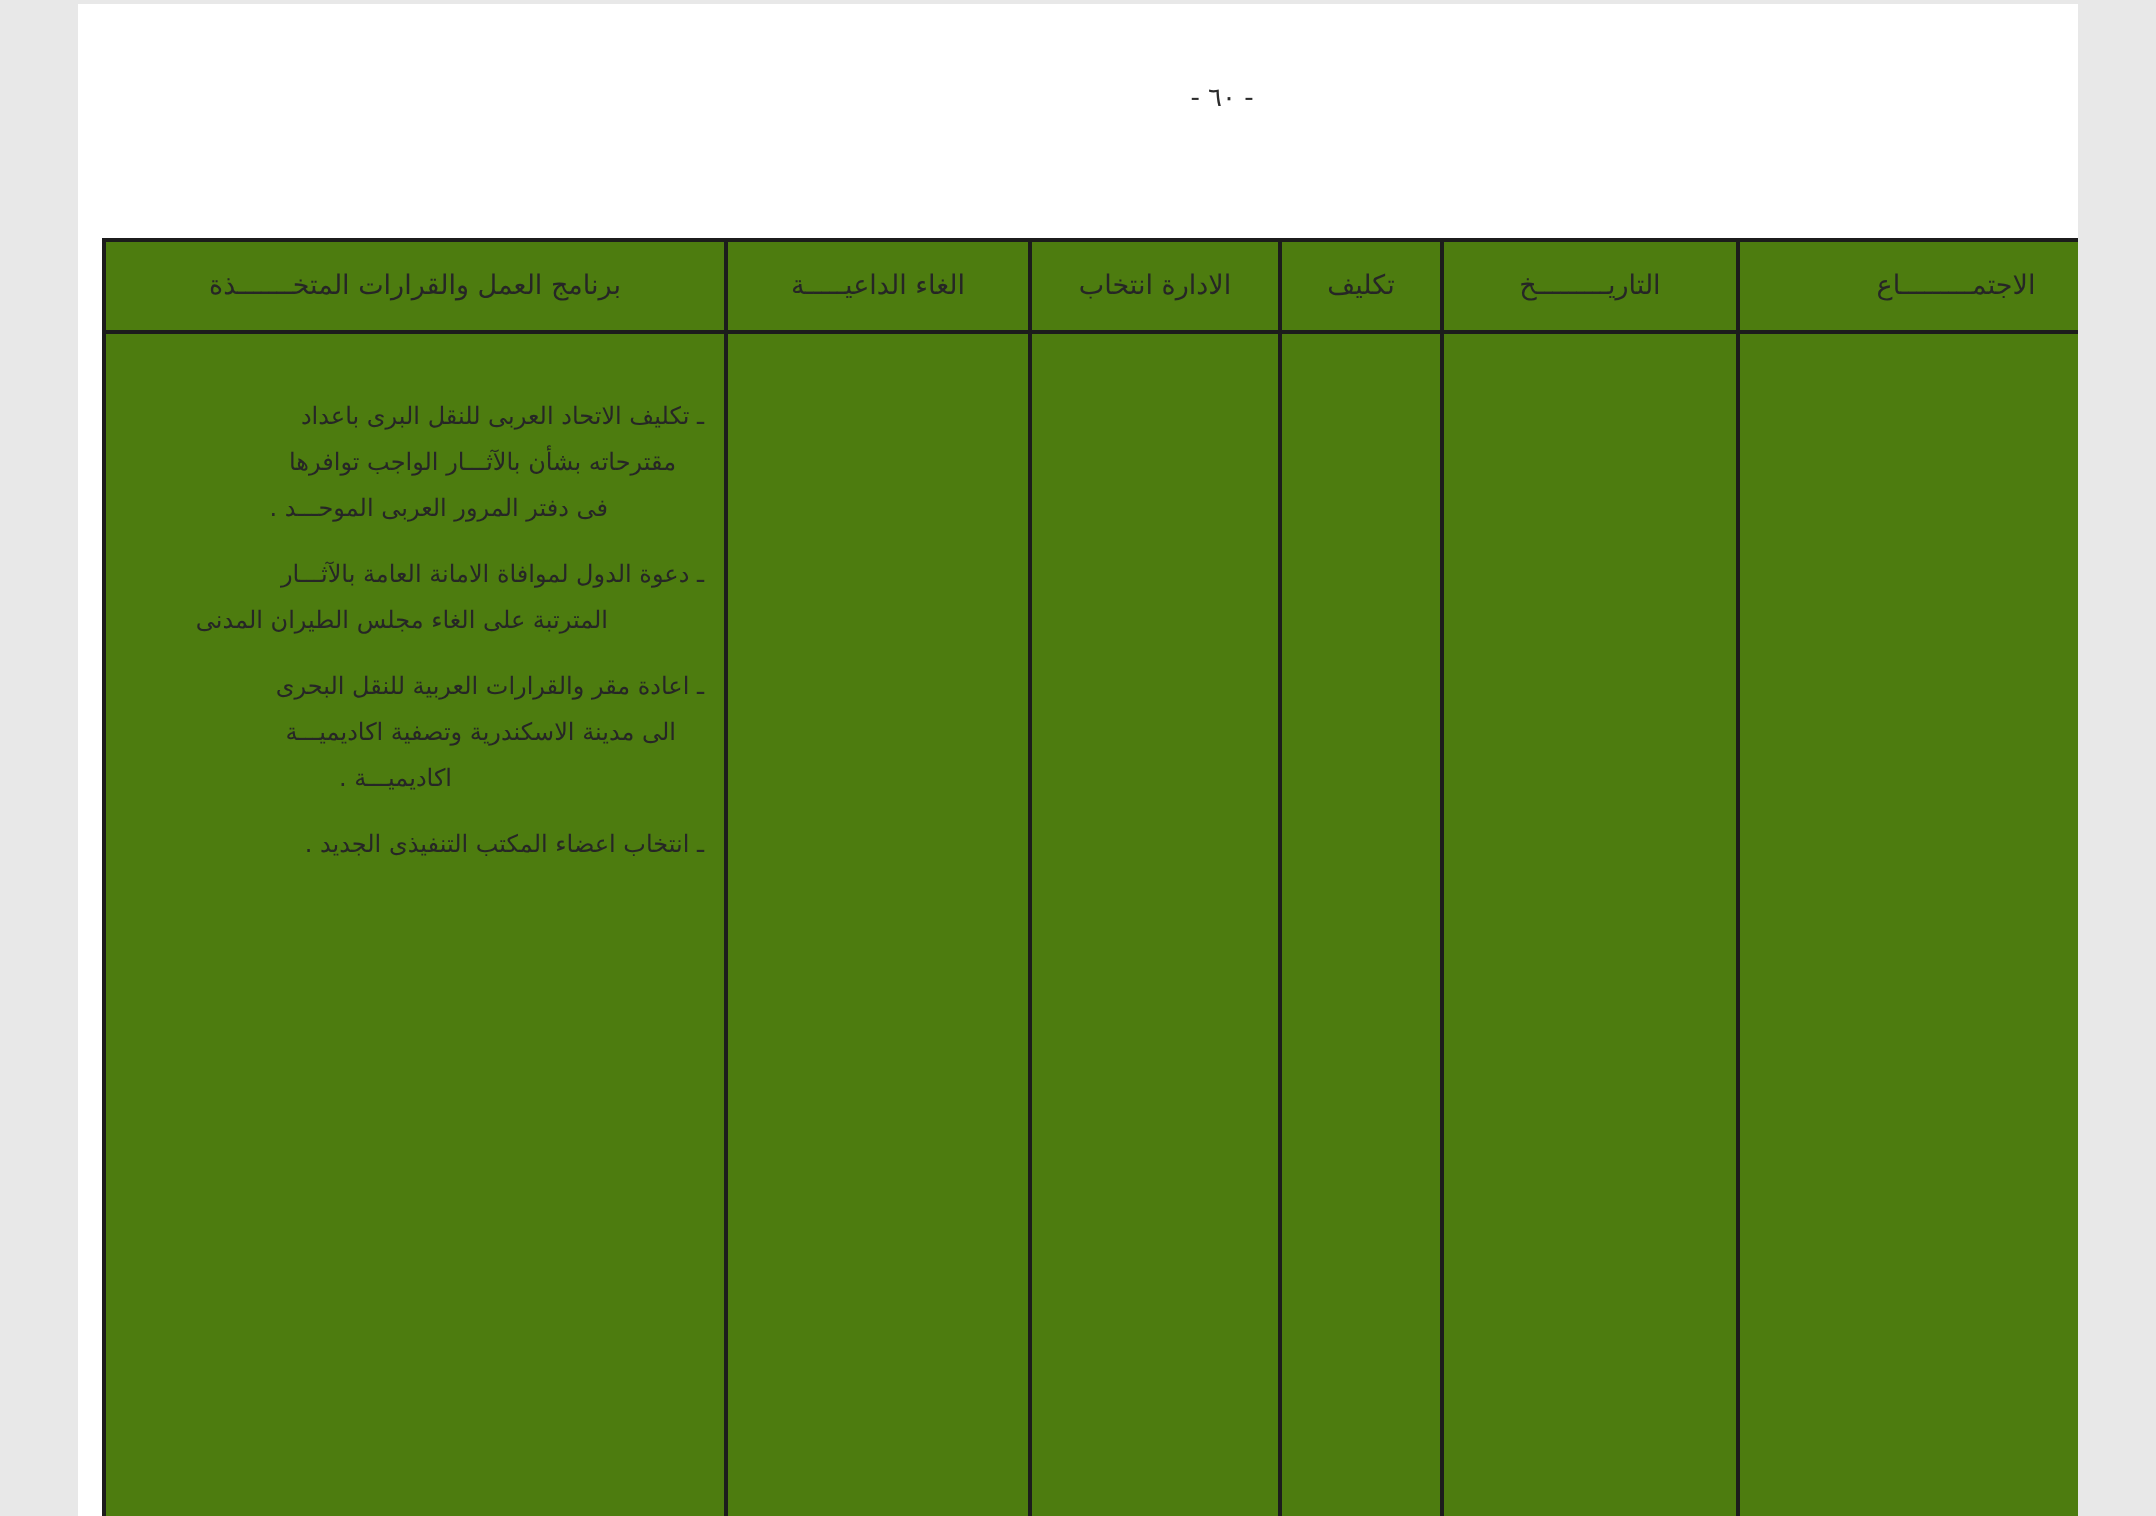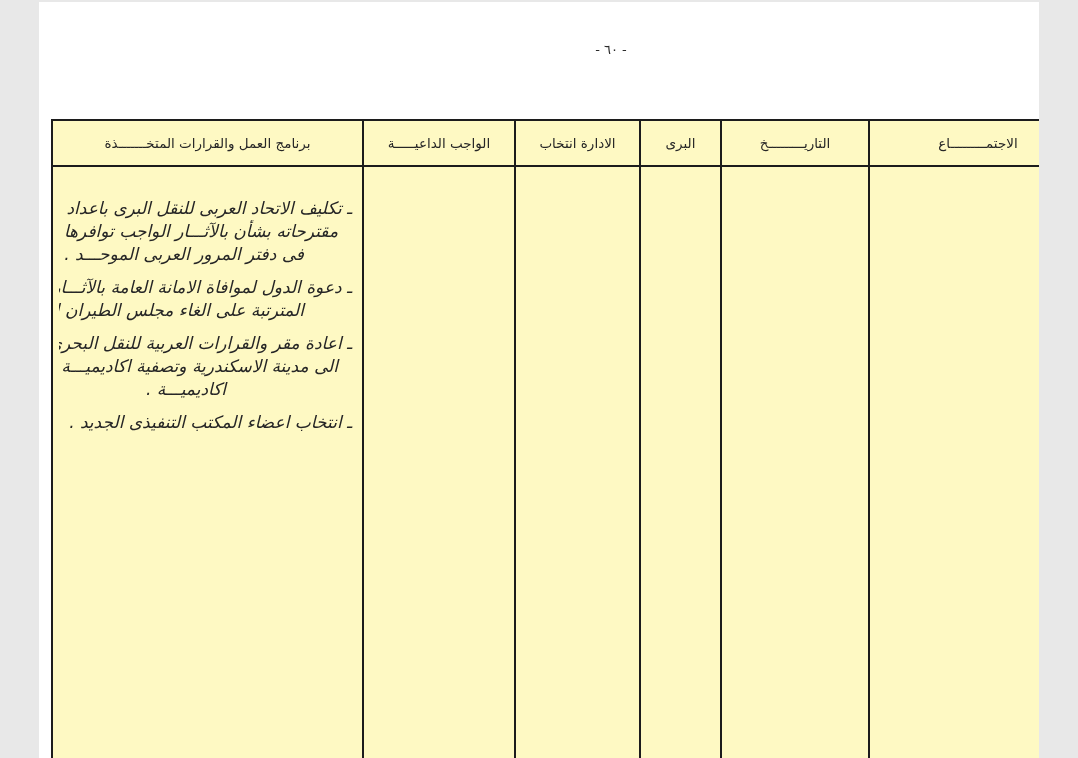--- a/index.html
+++ b/index.html
@@ -34,47 +34,46 @@
   }
   table.schedule {
     border-collapse: collapse;
     table-layout: fixed;
     width: 1035px;
     height: 680px;      
   }
   table.schedule th,
   table.schedule td {
     border: 2px solid #1c1c1c;
-    background: #fef9c3;
+    background: #4d7c0f;
   }
   thead th {
     height: 46px;
     font-size: 13.5px;
     font-weight: 400;
     text-align: center;
     vertical-align: middle;
     padding: 4px 6px;
     letter-spacing: 0.5px;
     color: #262626;
   }
   tbody td {
     vertical-align: top;
     padding: 0;
   }
   td.program-cell { padding: 30px 8px 0 6px; }
   .bullet { margin: 0 0 10px 0; }
   .p-line {
     direction: rtl;
-    font-size: 17px;
+    font-size: 12px;
     line-height: 23px;
     text-align: right;
     white-space: nowrap;
     overflow: hidden;
     color: #262626;
-    font-style: italic;
   }
   .ind0 { padding-right: 2px; }
   .ind1 { padding-right: 16px; }
   .ind2 { padding-right: 50px; }
   .ind3 { padding-right: 128px; }
   .scan-tick {
     position: absolute;
     left: 328px;
     top: 123px;
     width: 2px;
@@ -99,23 +98,23 @@
         <col style="width:148px">
         <col style="width:81px">
         <col style="width:125px">
         <col style="width:152px">
         <col style="width:311px">
       </colgroup>
       <thead>
         <tr>
           <th>الاجتمـــــــــاع</th>
           <th>التاريـــــــــخ</th>
-          <th>البرى</th>
+          <th>تكليف</th>
           <th>الادارة انتخاب</th>
-          <th>الواجب الداعيـــــة</th>
+          <th>الغاء الداعيـــــة</th>
           <th>برنامج العمل والقرارات المتخـــــــذة</th>
         </tr>
       </thead>
       <tbody>
         <tr>
           <td></td>
           <td></td>
           <td></td>
           <td></td>
           <td></td>

